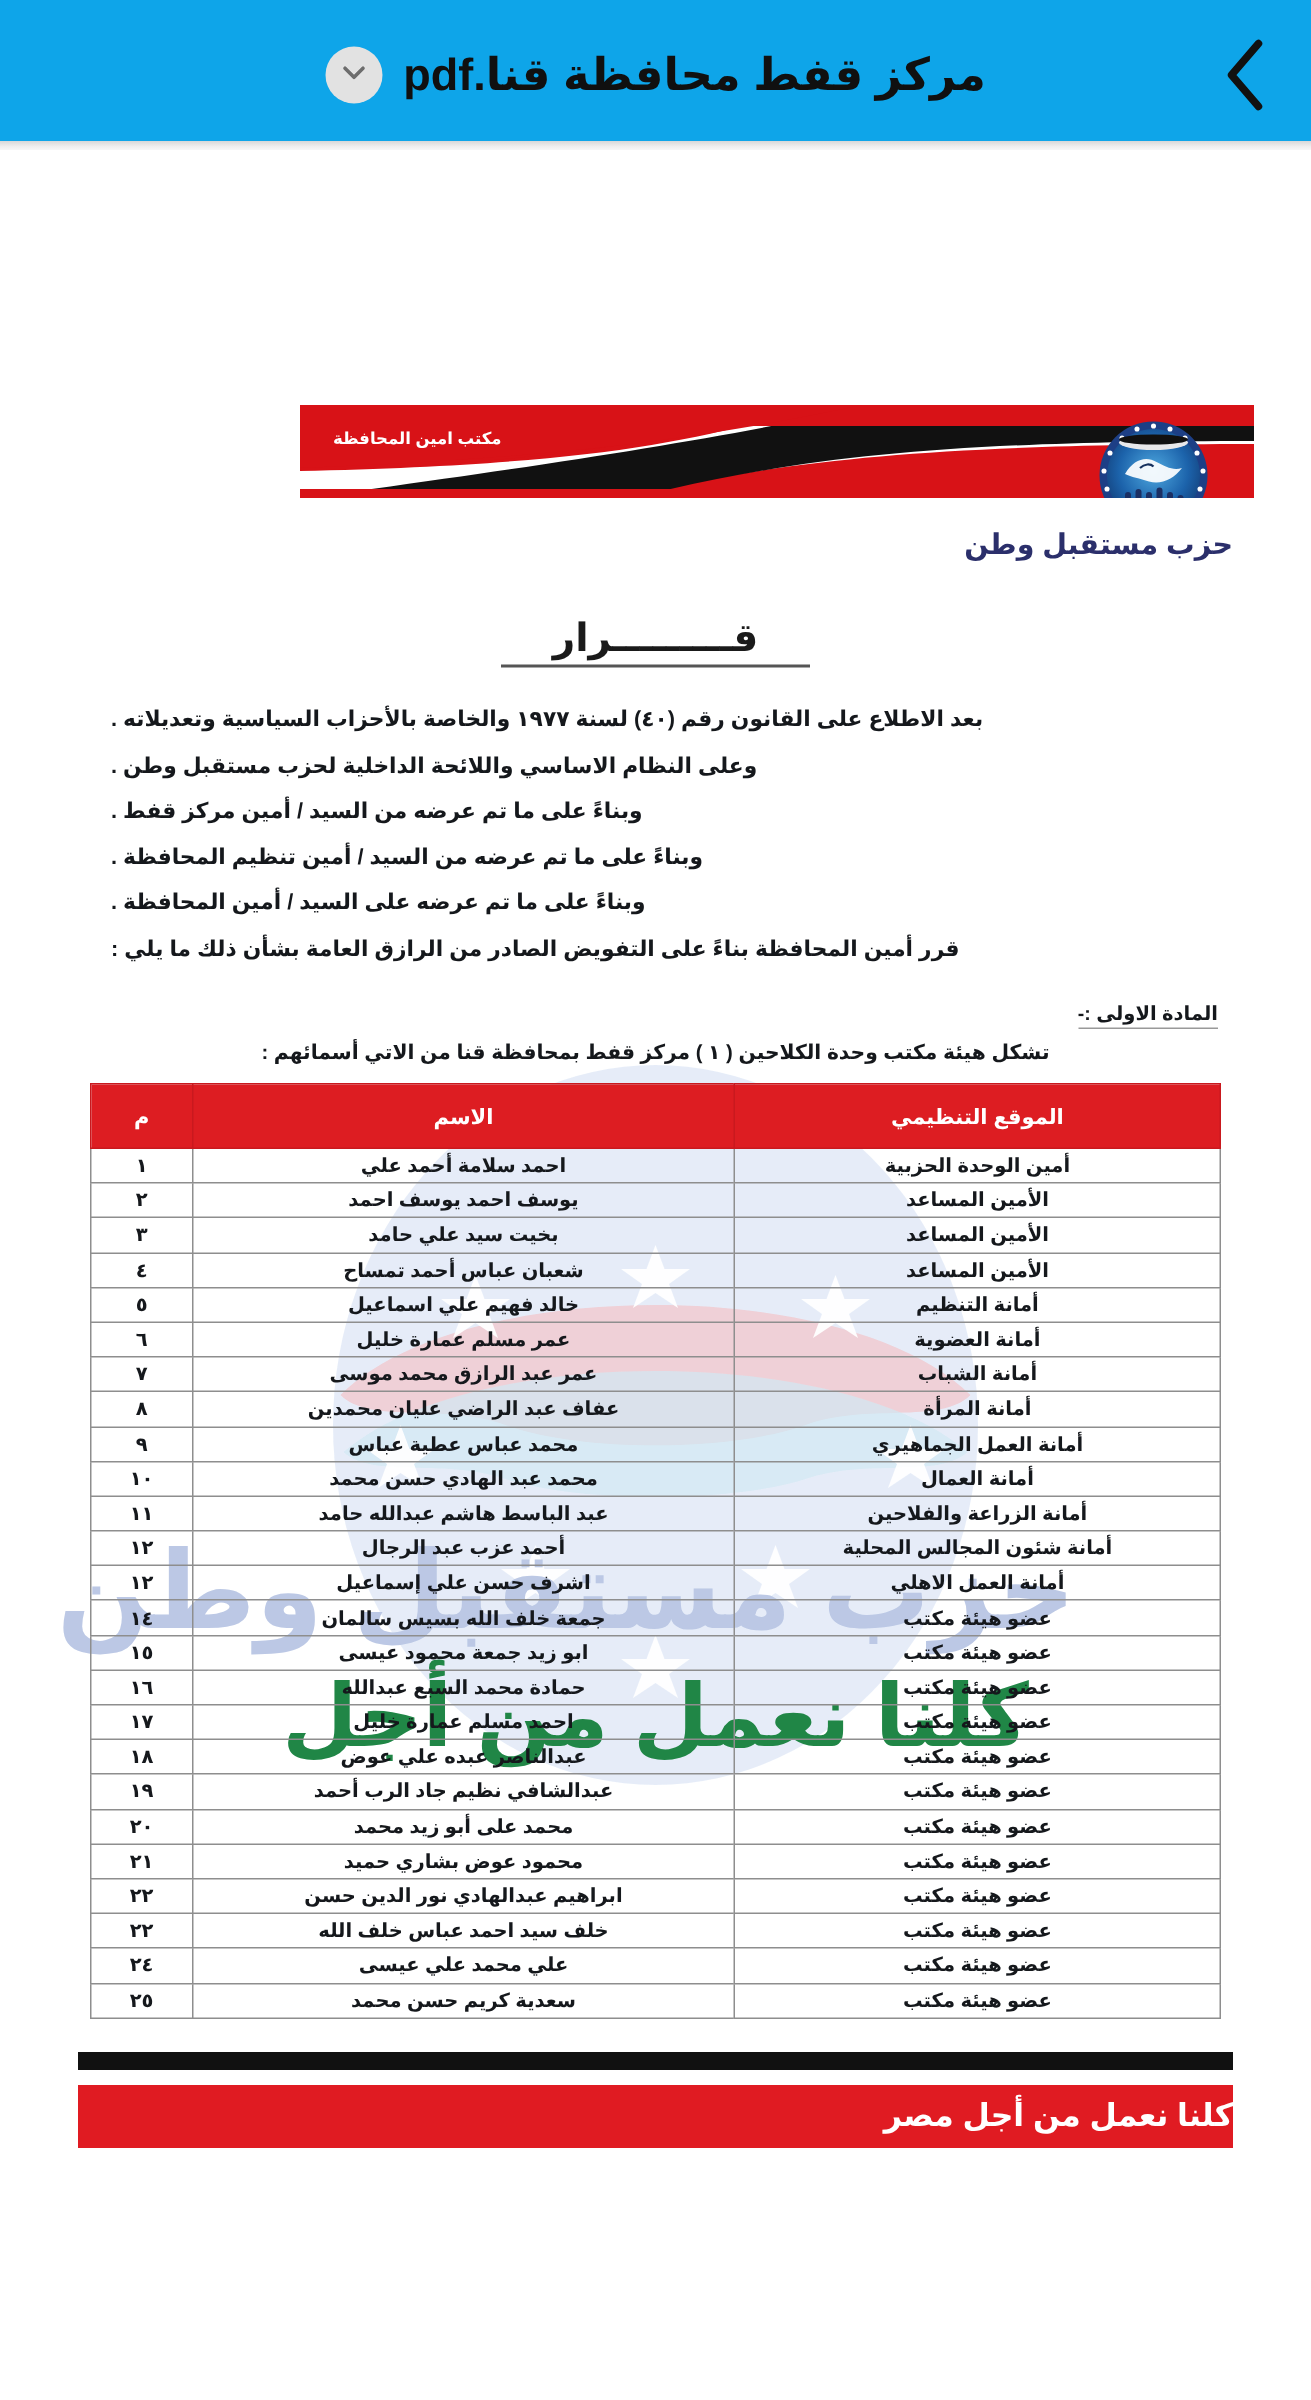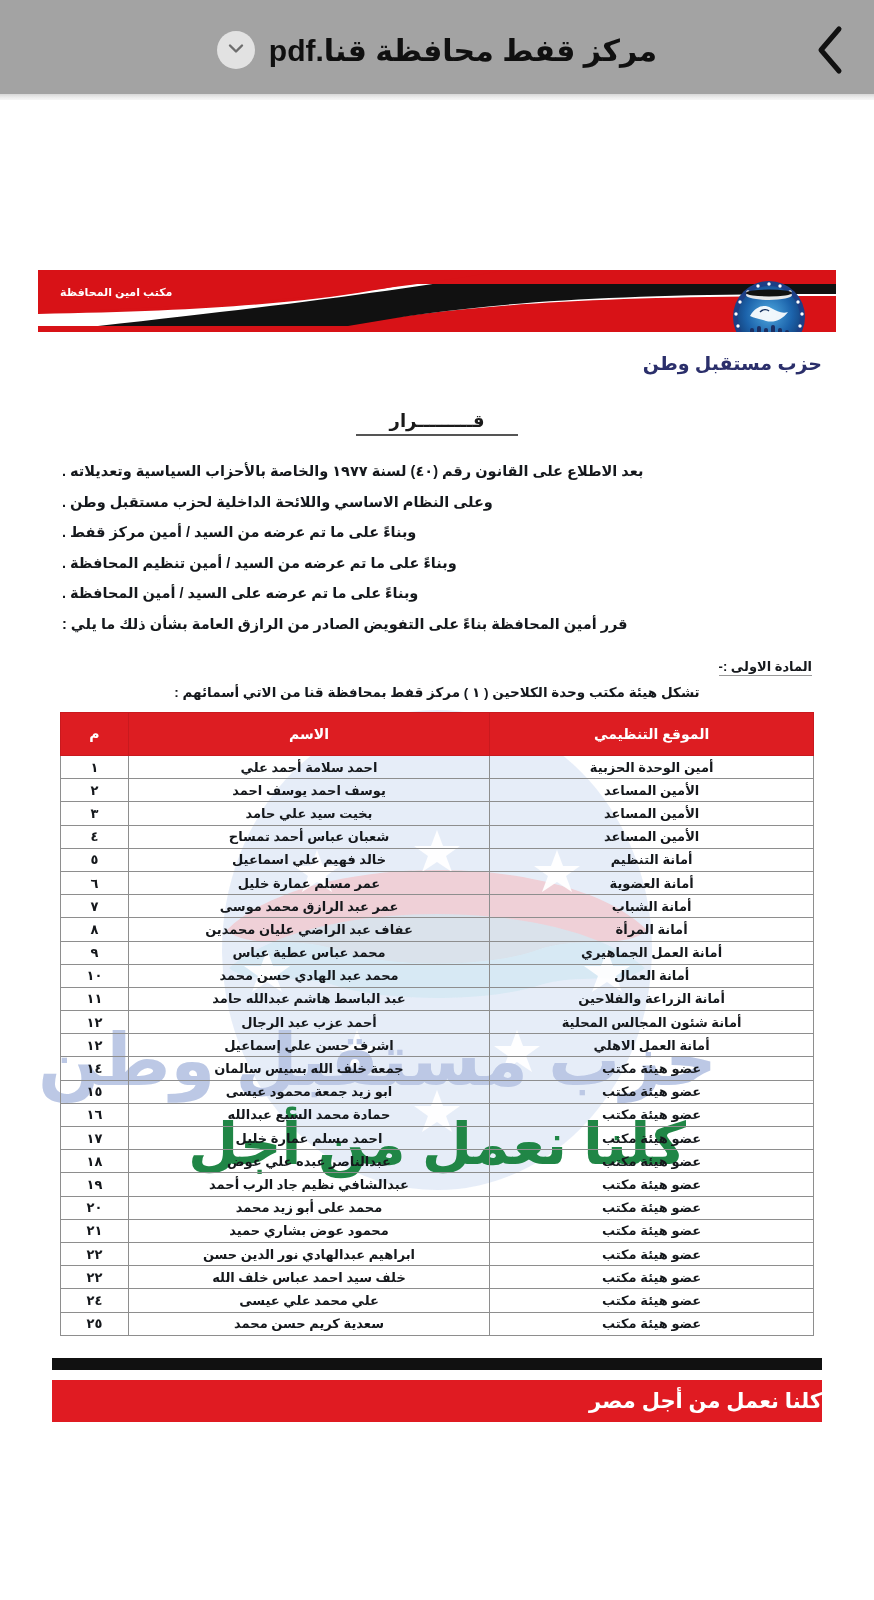--- a/index.html
+++ b/index.html
@@ -13,21 +13,21 @@
     font-family: "Liberation Sans", "DejaVu Sans", sans-serif;
     overflow: hidden;
     position: relative;
   }
 
   
   .viewer-bar {
     position: relative;
     width: 874px;
     height: 100px;
-    background: #a3a3a3;
+    background: #0ea5e9;
     display: flex;
     align-items: center;
     box-sizing: border-box;
     padding: 0 22px;
   }
   .viewer-bar::after {
     content: "";
     position: absolute;
     left: 0; right: 0; bottom: 0;
     height: 6px;
@@ -83,21 +83,21 @@
     position: absolute;
     left: 38px;
     top: 170px;
     width: 798px;
     background: #ffffff;
   }
 
   
   .letterhead {
     position: relative;
-    width: 798px;
+    width: 636px;
     height: 62px;
     background: #a21caf;
     overflow: hidden;
   }
   .lh-swoosh {
     position: absolute;
     inset: 0;
     width: 100%;
     height: 100%;
   }
@@ -133,35 +133,36 @@
 
   
   .doc-body {
     position: relative;
     padding: 78px 24px 0 24px;
     direction: rtl;
     z-index: 2;
   }
   .decision-title {
     text-align: center;
-    font-size: 18px;
+    font-size: 26px;
     font-weight: bold;
     color: #1a1a1a;
     letter-spacing: 2px;
     margin: 0 0 6px 0;
   }
   .decision-title span {
     border-bottom: 2px solid #555;
     padding: 0 34px 2px 34px;
     display: inline-block;
   }
   .intro-lines {
     margin-top: 28px;
     text-align: left;
     direction: rtl;
+    margin-left: 12px;
   }
   .intro-line {
     font-size: 14.5px;
     font-weight: bold;
     color: #15181c;
     line-height: 1.0;
     margin: 0 0 16px 0;
     text-align: left;
     direction: rtl;
     unicode-bidi: plaintext;

